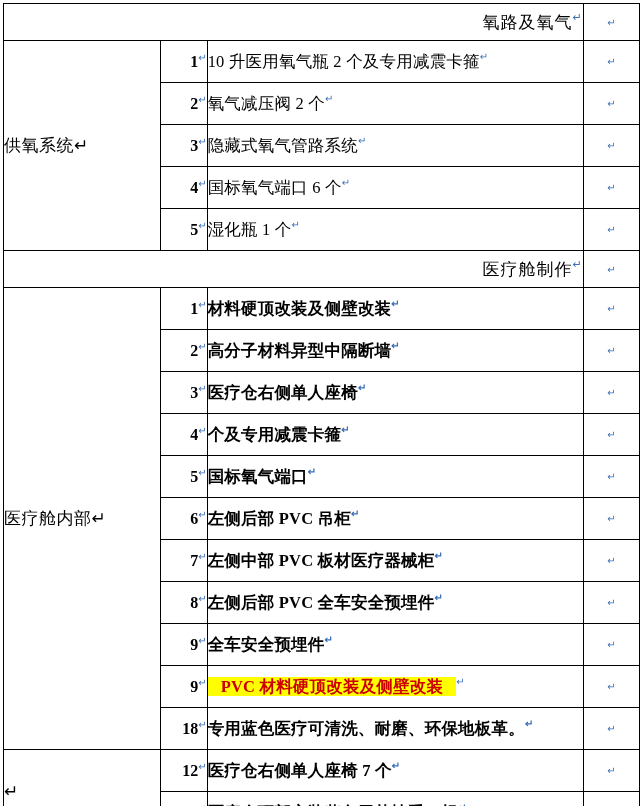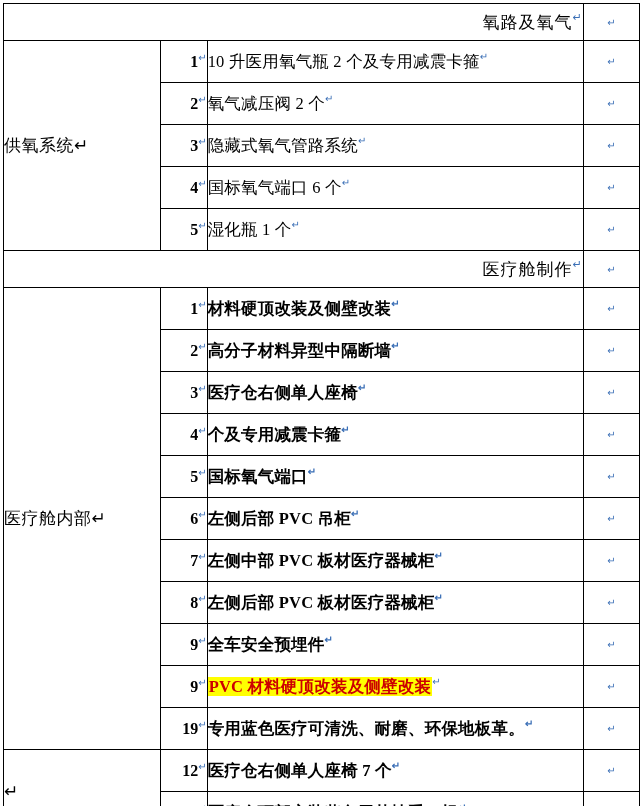--- a/index.html
+++ b/index.html
@@ -84,21 +84,21 @@
   .note-cell {
     text-align: center;
     font-size: 10px;
     color: #3b6fb6;
   }
   .row-std td { height: 41px; }
   .highlight {
     background: #ffff00;
     color: #cc0000;
     font-weight: bold;
-    padding: 0 1px;
+    padding: 0 13px;
   }
   .bold-txt { font-weight: bold; }
 </style>
 </head>
 <body>
 
 <div class="doc">
   <table class="spec">
     <colgroup>
       <col class="col-cat">
@@ -176,35 +176,35 @@
         <td class="desc-cell bold-txt"><span>左侧后部 PVC 吊柜</span><span class="mark">↵</span></td>
         <td class="note-cell">↵</td>
       </tr>
       <tr class="row-std">
         <td class="num-cell"><span>7</span><span class="mark">↵</span></td>
         <td class="desc-cell bold-txt"><span>左侧中部 PVC 板材医疗器械柜</span><span class="mark">↵</span></td>
         <td class="note-cell">↵</td>
       </tr>
       <tr class="row-std">
         <td class="num-cell"><span>8</span><span class="mark">↵</span></td>
-        <td class="desc-cell bold-txt"><span>左侧后部 PVC 板材医疗器械柜</span><span class="mark">↵</span></td>
+        <td class="desc-cell bold-txt"><span>左侧后部 PVC 全车安全预埋件</span><span class="mark">↵</span></td>
         <td class="note-cell">↵</td>
       </tr>
       <tr class="row-std">
         <td class="num-cell"><span>9</span><span class="mark">↵</span></td>
         <td class="desc-cell bold-txt"><span>全车安全预埋件</span><span class="mark">↵</span></td>
         <td class="note-cell">↵</td>
       </tr>
       <tr class="row-std">
         <td class="num-cell"><span>9</span><span class="mark">↵</span></td>
         <td class="desc-cell"><span class="highlight">PVC 材料硬顶改装及侧壁改装</span><span class="mark">↵</span></td>
         <td class="note-cell">↵</td>
       </tr>
       <tr class="row-std">
-        <td class="num-cell"><span>19</span><span class="mark">↵</span></td>
+        <td class="num-cell"><span>18</span><span class="mark">↵</span></td>
         <td class="desc-cell bold-txt"><span>专用蓝色医疗可清洗、耐磨、环保地板革。</span><span class="mark">↵</span></td>
         <td class="note-cell">↵</td>
       </tr>
 
       <tr class="row-std">
         <td class="cat-cell" rowspan="2"><span class="mark">↵</span></td>
         <td class="num-cell"><span>12</span><span class="mark">↵</span></td>
         <td class="desc-cell bold-txt"><span>医疗仓右侧单人座椅 7 个</span><span class="mark">↵</span></td>
         <td class="note-cell">↵</td>
       </tr>

